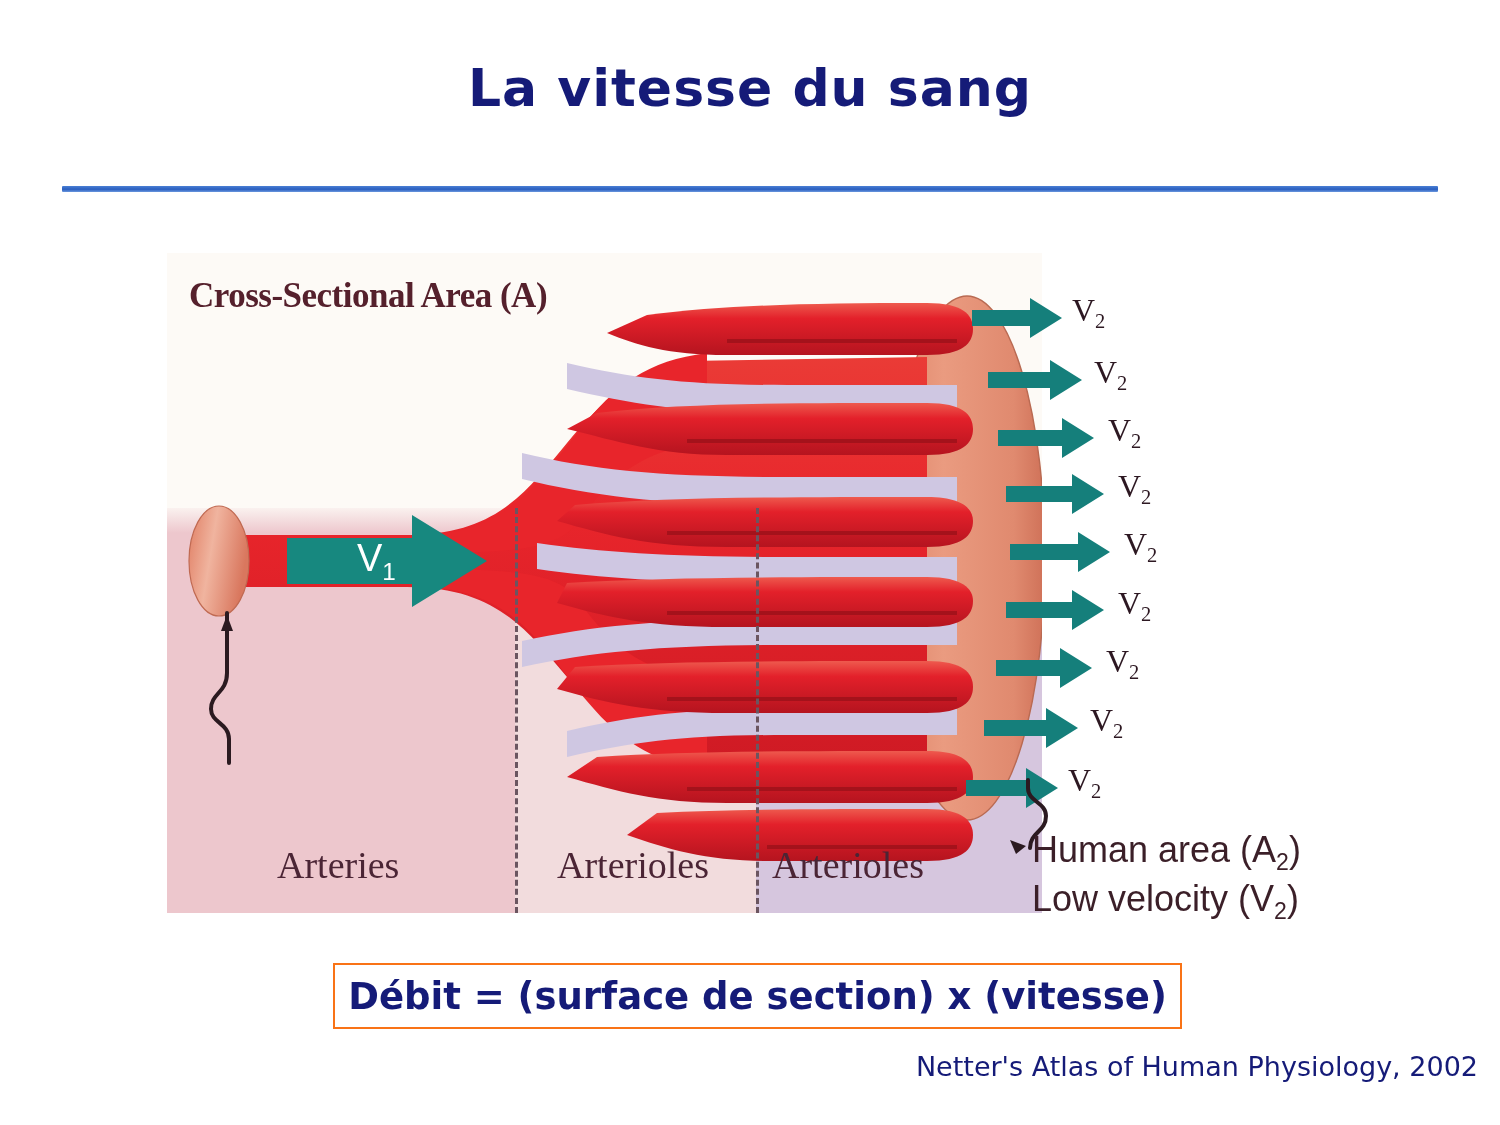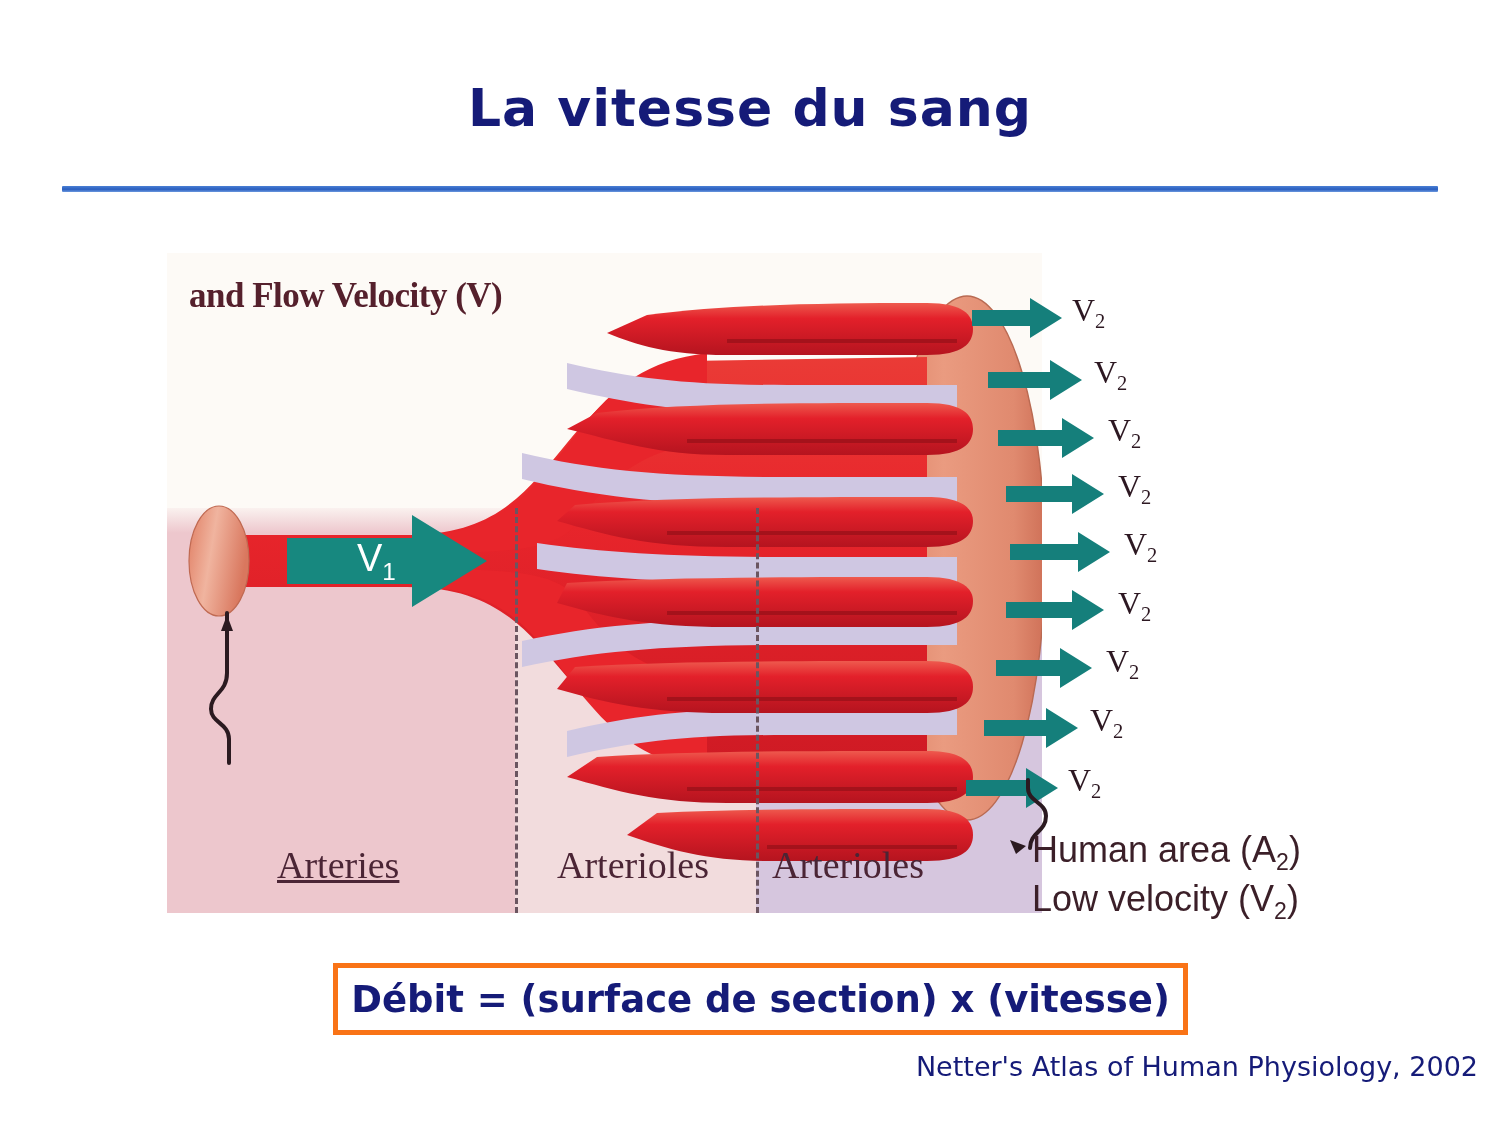--- a/index.html
+++ b/index.html
@@ -12,21 +12,20 @@
   }
 
   
   #slide-title{
     position:absolute; left:0; top:58px; width:1500px;
     text-align:center;
     font-family:"DejaVu Sans", sans-serif;
     font-size:52px; font-weight:bold;
     color:#151b78;
     letter-spacing:1px;
-    margin-top:20px;
   }
   #title-rule{
     position:absolute; left:62px; top:186px; width:1376px; height:6px;
     background:linear-gradient(to bottom,#4a7fd4 0%,#2a5fc0 55%,#6a97de 100%);
     border-radius:1px;
   }
 
   
   #figure{
     position:absolute; left:167px; top:253px; width:875px; height:660px;
@@ -50,21 +49,21 @@
     border-left:3px dashed #6b5560;
   }
   #divider-1{left:348px;}
   #divider-2{left:589px;}
 
   .zone-label{
     position:absolute; bottom:26px;
     font-family:"Liberation Serif", serif;
     font-size:38px; color:#4b2535; white-space:nowrap;
   }
-  #label-arteries{left:110px;text-decoration:underline;}
+  #label-arteries{left:110px;}
   #label-arterioles{left:390px;}
   #label-capillaries{left:605px;}
 
   
   #fig-heading{
     position:absolute; left:22px; top:22px;
     font-family:"Liberation Serif", serif;
     font-weight:bold; font-size:35px; line-height:1.18;
     color:#55202c; white-space:nowrap; letter-spacing:-0.5px;
   }
@@ -80,21 +79,21 @@
   
   .v2-label{
     position:absolute;
     font-family:"Liberation Serif", serif;
     font-size:32px; color:#2d1822;
   }
 
   
   #formula-box{
     position:absolute; left:333px; top:963px; width:845px; height:62px;
-    border:5px solid #f97316;
+    border:2px solid #f97316;
     display:flex; align-items:center; justify-content:center;
     background:#ffffff;
   }
   #formula-text{
     font-family:"DejaVu Sans", sans-serif;
     font-weight:bold; font-size:37px; color:#151b78; white-space:nowrap;
   }
 
   
   #credit{
@@ -206,21 +205,21 @@
     <ellipse cx="52" cy="308" rx="30" ry="55" fill="url(#gFace)" stroke="#c06a52" stroke-width="1.2"></ellipse>
 
     <path d="M 60 360 L 60 420 C 60 440 44 440 44 456 C 44 470 62 470 62 486 L 62 510" stroke="#2b1a20" stroke-width="4" fill="none" stroke-linecap="round"></path>
     <path d="M 60 362 L 54 378 L 66 378 Z" fill="#2b1a20"></path>
   </svg>
 
   <div class="zone-divider" id="divider-1"></div>
   <div class="zone-divider" id="divider-2"></div>
 
   <div id="fig-heading">
-    <div>and Flow Velocity (V)</div>
+    <div>Cross-Sectional Area (A)</div>
   </div>
 
   <div class="zone-label" id="label-arteries">Arteries</div>
   <div class="zone-label" id="label-arterioles">Arterioles</div>
   <div class="zone-label" id="label-capillaries">Arterioles</div>
 
   <svg width="875" height="660" viewBox="0 0 875 660" style="position:absolute;left:0;top:0;">
     <path d="M 120 285 L 245 285 L 245 262 L 320 308 L 245 354 L 245 331 L 120 331 Z" fill="#17887f"></path>
   </svg>
   <div style="position:absolute;left:190px;top:284px;font-family:'Liberation Sans',sans-serif;font-weight:normal;font-size:38px;color:#ffffff;">

